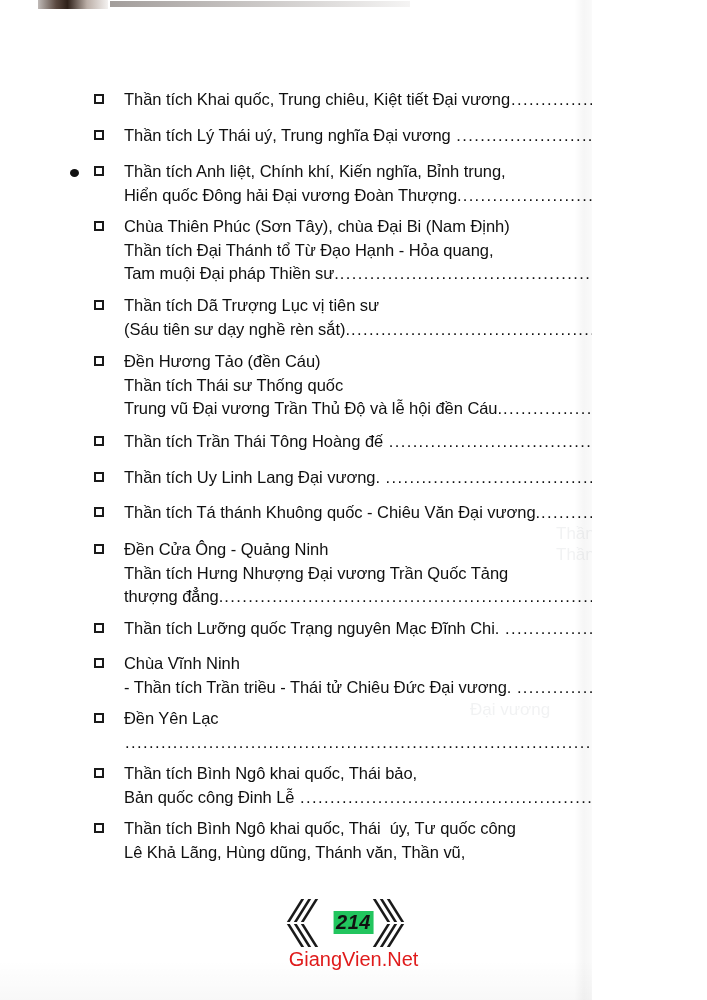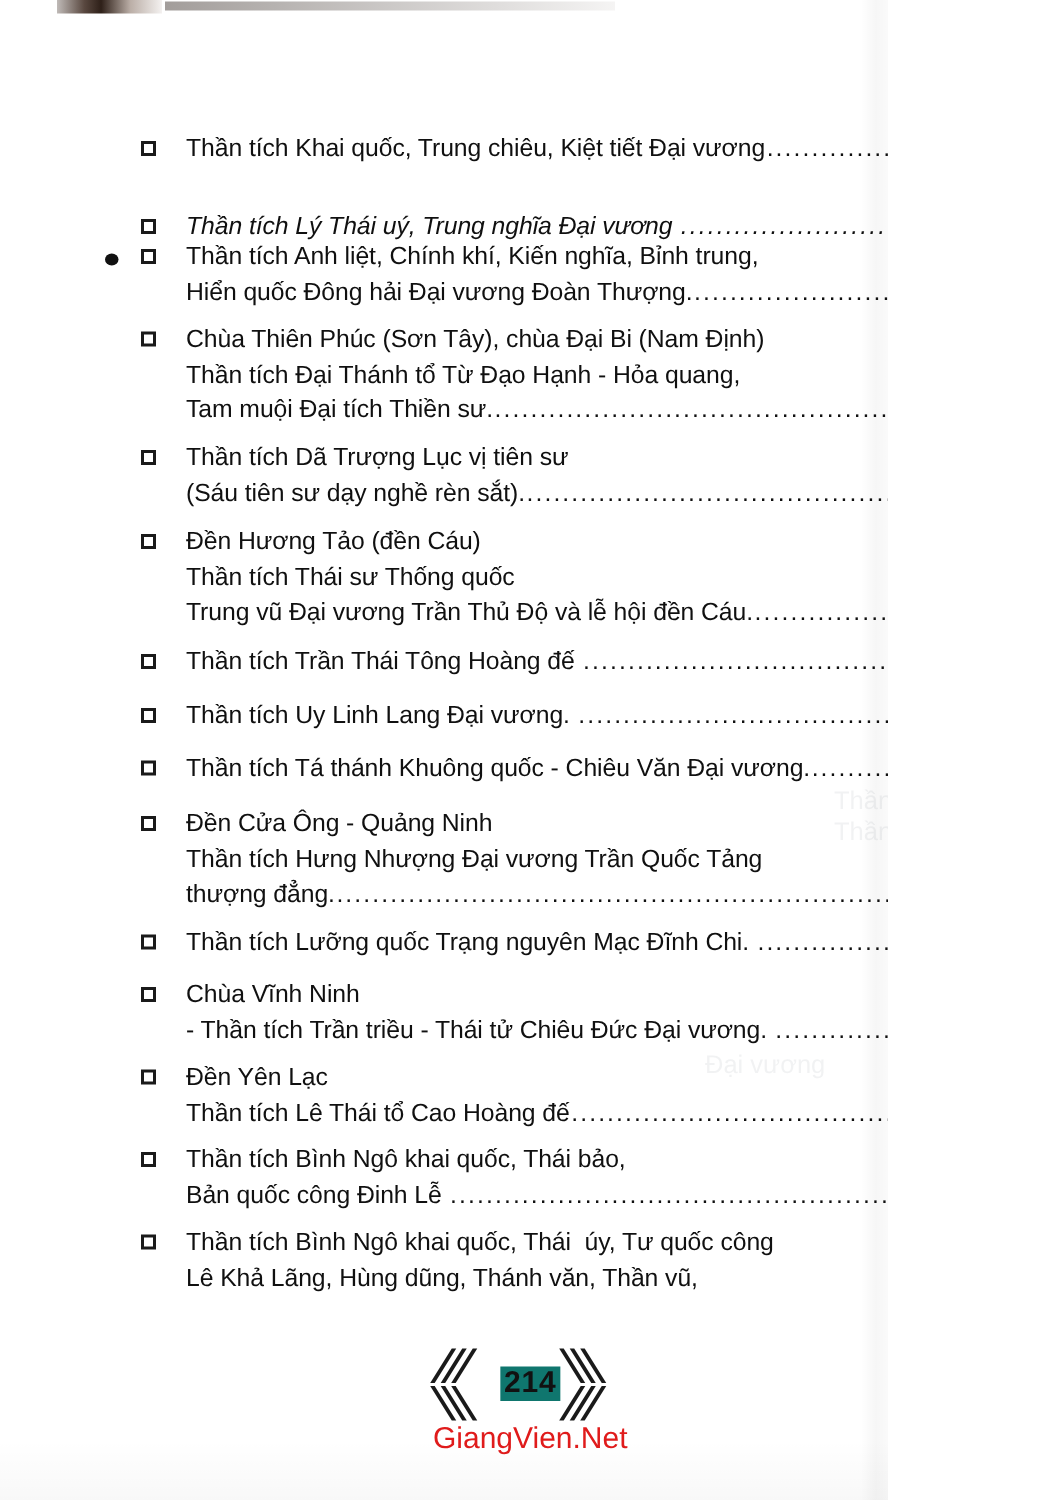--- a/index.html
+++ b/index.html
@@ -159,22 +159,23 @@
   .pagenum {
     position: absolute;
     left: 50%;
     top: 13px;
     transform: translateX(-50%);
     font-size: 20px;
     font-weight: bold;
     color: #111111;
     letter-spacing: 0.5px;
     z-index: 3;
-    background: #0f766e;
+    background: #22c55e;
     padding: 0 3px;
+    font-style: italic;
   }
   .slashes {
     position: absolute;
     width: 34px;
     height: 22px;
   }
   .slashes i {
     position: absolute;
     display: block;
     width: 3.2px;
@@ -223,39 +224,39 @@
 
   <div class="margin-dot"></div>
 
   <div class="toc" id="toc-root">
       <div class="entry" style="top: 88px;">
         <span class="bullet"></span>
         <div class="lines">
           <div class="line"><span class="txt">Thần tích Khai quốc, Trung chiêu, Kiệt tiết Đại vương</span><span class="leader"></span><span class="pg">57</span></div>
         </div>
       </div>
-      <div class="entry" style="top: 140px; font-style: italic;">
+      <div class="entry" style="top: 124px;">
         <span class="bullet"></span>
         <div class="lines">
           <div class="line"><span class="txt">Thần tích Lý Thái uý, Trung nghĩa Đại vương </span><span class="leader"></span><span class="pg">60</span></div>
         </div>
       </div>
       <div class="entry" style="top: 160px;">
         <span class="bullet"></span>
         <div class="lines">
           <div class="line no-leader"><span class="txt">Thần tích Anh liệt, Chính khí, Kiến nghĩa, Bỉnh trung,</span></div>
           <div class="line"><span class="txt">Hiển quốc Đông hải Đại vương Đoàn Thượng.</span><span class="leader"></span><span class="pg">65</span></div>
         </div>
       </div>
       <div class="entry" style="top: 215px;">
         <span class="bullet"></span>
         <div class="lines">
           <div class="line no-leader"><span class="txt">Chùa Thiên Phúc (Sơn Tây), chùa Đại Bi (Nam Định)</span></div>
           <div class="line no-leader"><span class="txt">Thần tích Đại Thánh tổ Từ Đạo Hạnh - Hỏa quang,</span></div>
-          <div class="line"><span class="txt">Tam muội Đại tích Thiền sư.</span><span class="leader"></span><span class="pg">93</span></div>
+          <div class="line"><span class="txt">Tam muội Đại pháp Thiền sư.</span><span class="leader"></span><span class="pg">93</span></div>
         </div>
       </div>
       <div class="entry" style="top: 294px;">
         <span class="bullet"></span>
         <div class="lines">
           <div class="line no-leader"><span class="txt">Thần tích Dã Trượng Lục vị tiên sư</span></div>
           <div class="line"><span class="txt">(Sáu tiên sư dạy nghề rèn sắt).</span><span class="leader"></span><span class="pg">57</span></div>
         </div>
       </div>
       <div class="entry" style="top: 350px;">
@@ -302,21 +303,21 @@
         <span class="bullet"></span>
         <div class="lines">
           <div class="line no-leader"><span class="txt">Chùa Vĩnh Ninh</span></div>
           <div class="line"><span class="txt">- Thần tích Trần triều - Thái tử Chiêu Đức Đại vương. </span><span class="leader"></span><span class="pg">117</span></div>
         </div>
       </div>
       <div class="entry" style="top: 707px;">
         <span class="bullet"></span>
         <div class="lines">
           <div class="line no-leader"><span class="txt">Đền Yên Lạc</span></div>
-          <div class="line"><span class="txt">Thần tích Lê Thái tổ Cao Hoàng đế</span><span class="leader"></span><span class="pg">121</span></div>
+          <div class="line"><span class="leader"></span><span class="pg">121</span></div>
         </div>
       </div>
       <div class="entry" style="top: 762px;">
         <span class="bullet"></span>
         <div class="lines">
           <div class="line no-leader"><span class="txt">Thần tích Bình Ngô khai quốc, Thái bảo,</span></div>
           <div class="line"><span class="txt">Bản quốc công Đinh Lễ </span><span class="leader"></span><span class="pg">126</span></div>
         </div>
       </div>
       <div class="entry" style="top: 817px;">

